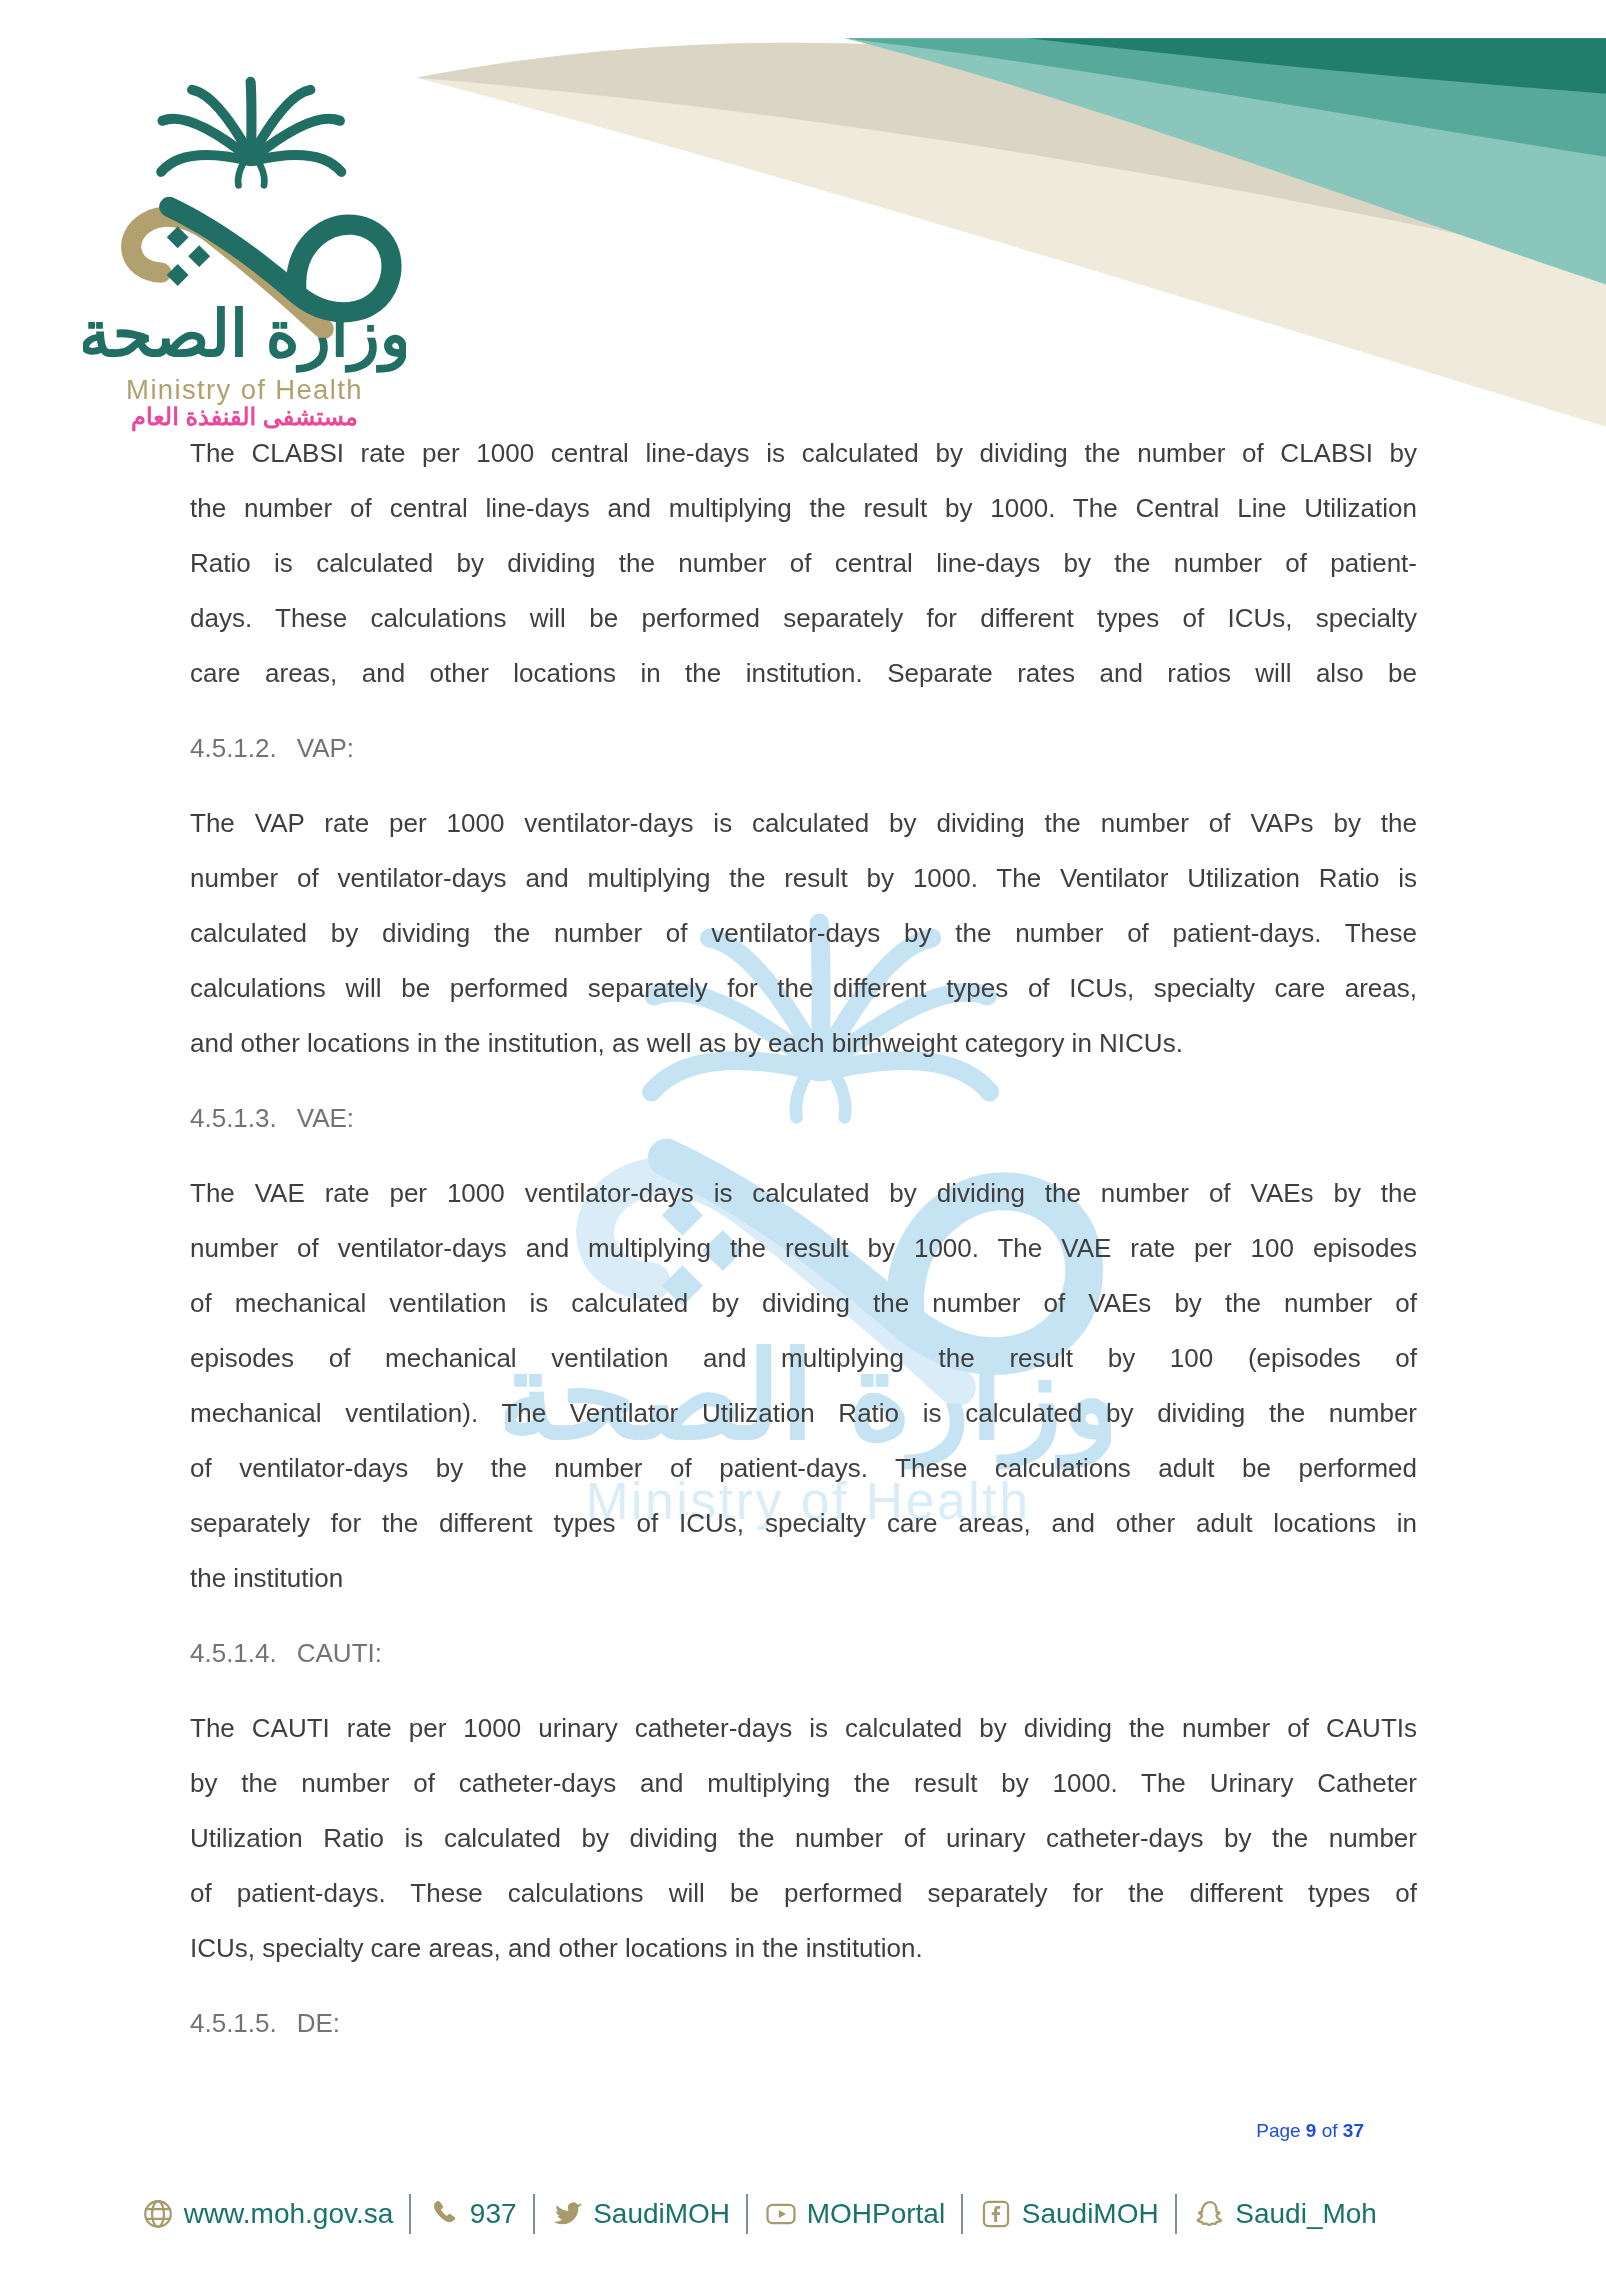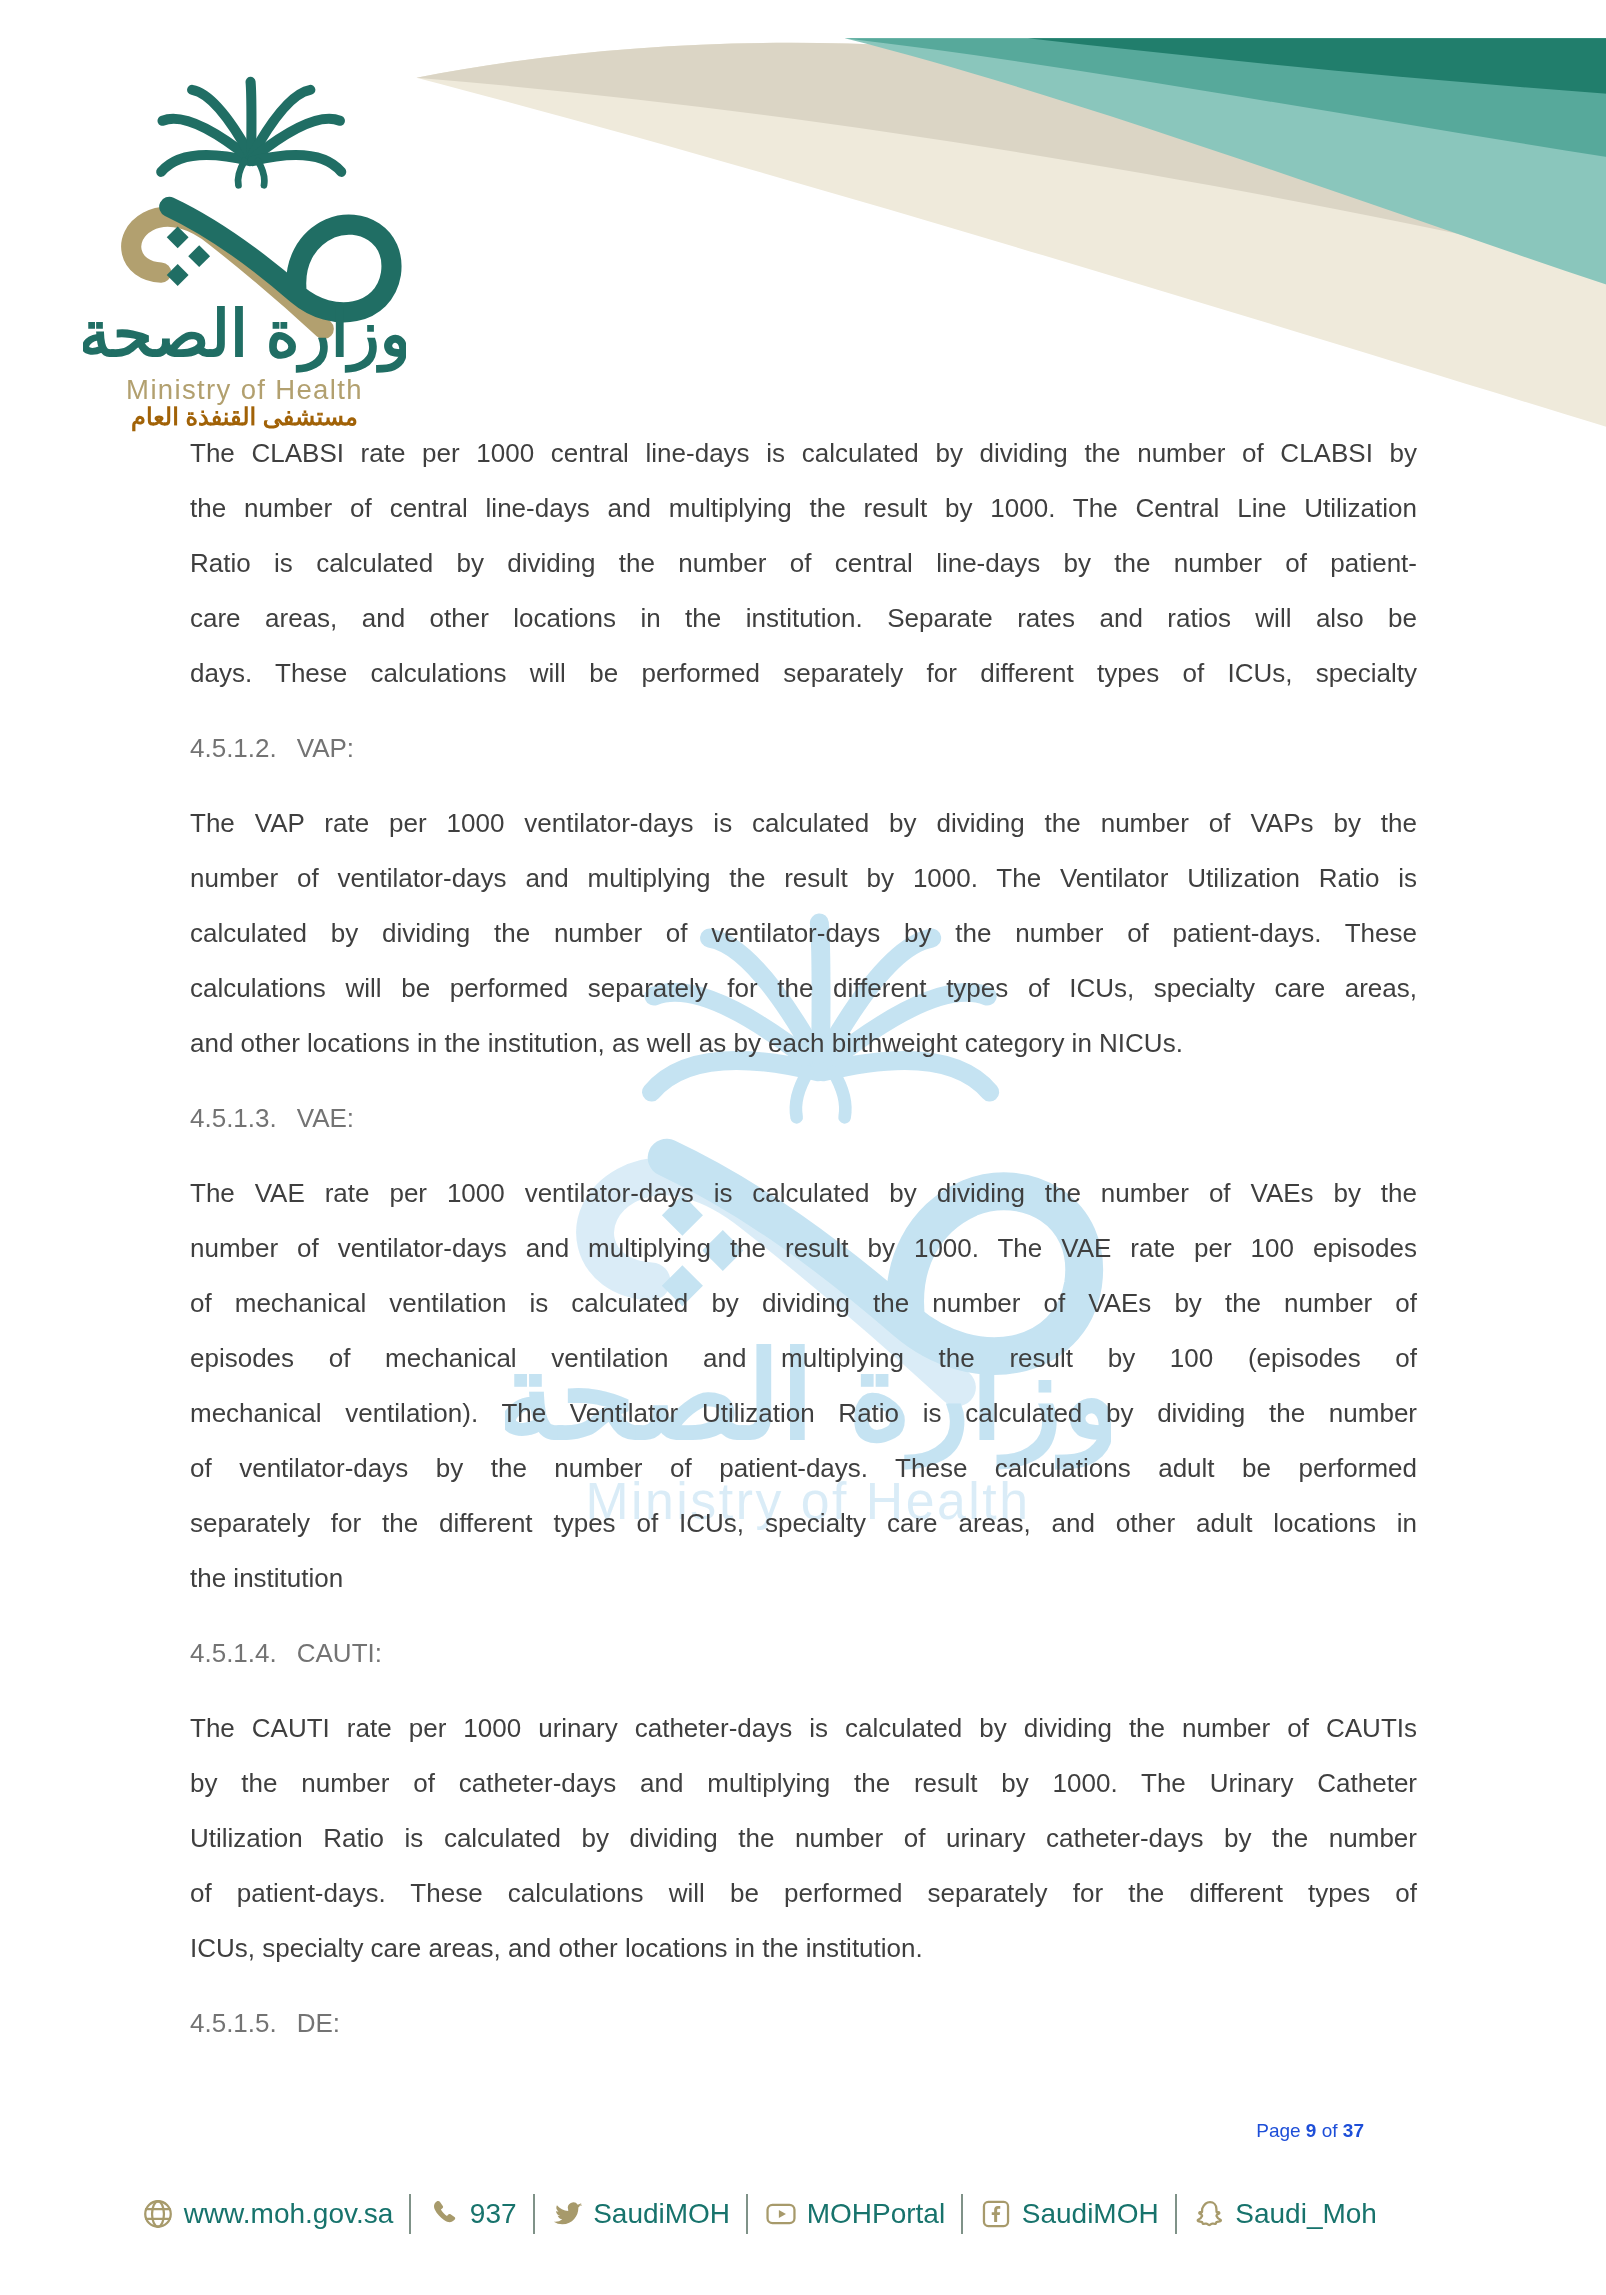--- a/index.html
+++ b/index.html
@@ -7,21 +7,21 @@
     width:1607px;height:2295px;position:relative;background:#ffffff;
     font-family:"Liberation Sans", sans-serif;overflow:hidden;
   }
   
   .wave{position:absolute;top:0;left:0;z-index:1;}
   
   .logo-block{position:absolute;left:83px;top:59px;width:323px;z-index:2;}
   .logo-svg{width:323px;height:356px;display:block;--teal:#206e64;--tan:#b2a06f;}
   .hospital-name{
     margin-top:-12px;text-align:center;font-size:24px;font-weight:bold;
-    color:#a16207;direction:rtl;letter-spacing:0;
+    color:#ec4899;direction:rtl;letter-spacing:0;
   }
   
   .watermark{position:absolute;left:505px;top:880px;z-index:1;opacity:.9;}
   .watermark svg{width:606px;height:669px;--teal:#bfe0f1;--tan:#d6ebf7;}
   
   .content{
     position:absolute;left:190px;top:426px;width:1227px;z-index:3;
     color:#3f3f3f;
   }
   .line{
@@ -104,22 +104,22 @@
   <svg viewBox="0 0 480 530">
       <use href="#logo-sym"></use>
     </svg>
 </div>
 
 <main class="content" id="doc-body">
     <div>
       <div class="line">The CLABSI rate per 1000 central line-days is calculated by dividing the number of CLABSI by</div>
       <div class="line">the number of central line-days and multiplying the result by 1000. The Central Line Utilization</div>
       <div class="line">Ratio is calculated by dividing the number of central line-days by the number of patient-</div>
+      <div class="line">days. These calculations will be performed separately for different types of ICUs, specialty</div>
       <div class="line">care areas, and other locations in the institution. Separate rates and ratios will also be</div>
-      <div class="line">days. These calculations will be performed separately for different types of ICUs, specialty</div>
     </div>
     <div class="heading"><span class="num">4.5.1.2.</span><span>VAP:</span></div>
     <div>
       <div class="line">The VAP rate per 1000 ventilator-days is calculated by dividing the number of VAPs by the</div>
       <div class="line">number of ventilator-days and multiplying the result by 1000. The Ventilator Utilization Ratio is</div>
       <div class="line">calculated by dividing the number of ventilator-days by the number of patient-days. These</div>
       <div class="line">calculations will be performed separately for the different types of ICUs, specialty care areas,</div>
       <div class="line last">and other locations in the institution, as well as by each birthweight category in NICUs.</div>
     </div>
     <div class="heading"><span class="num">4.5.1.3.</span><span>VAE:</span></div>

